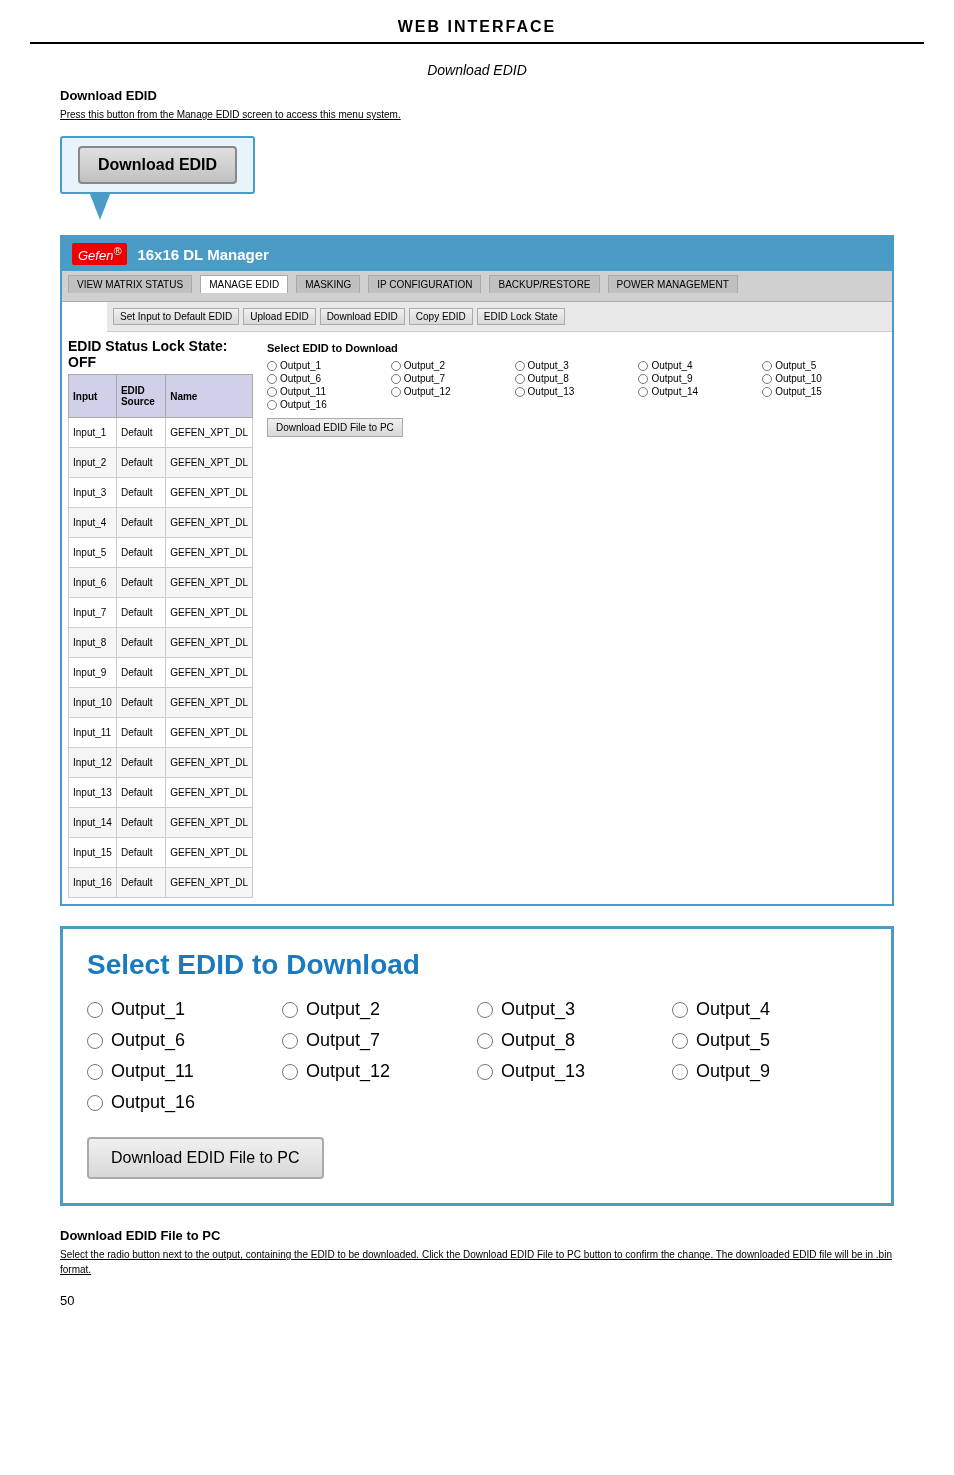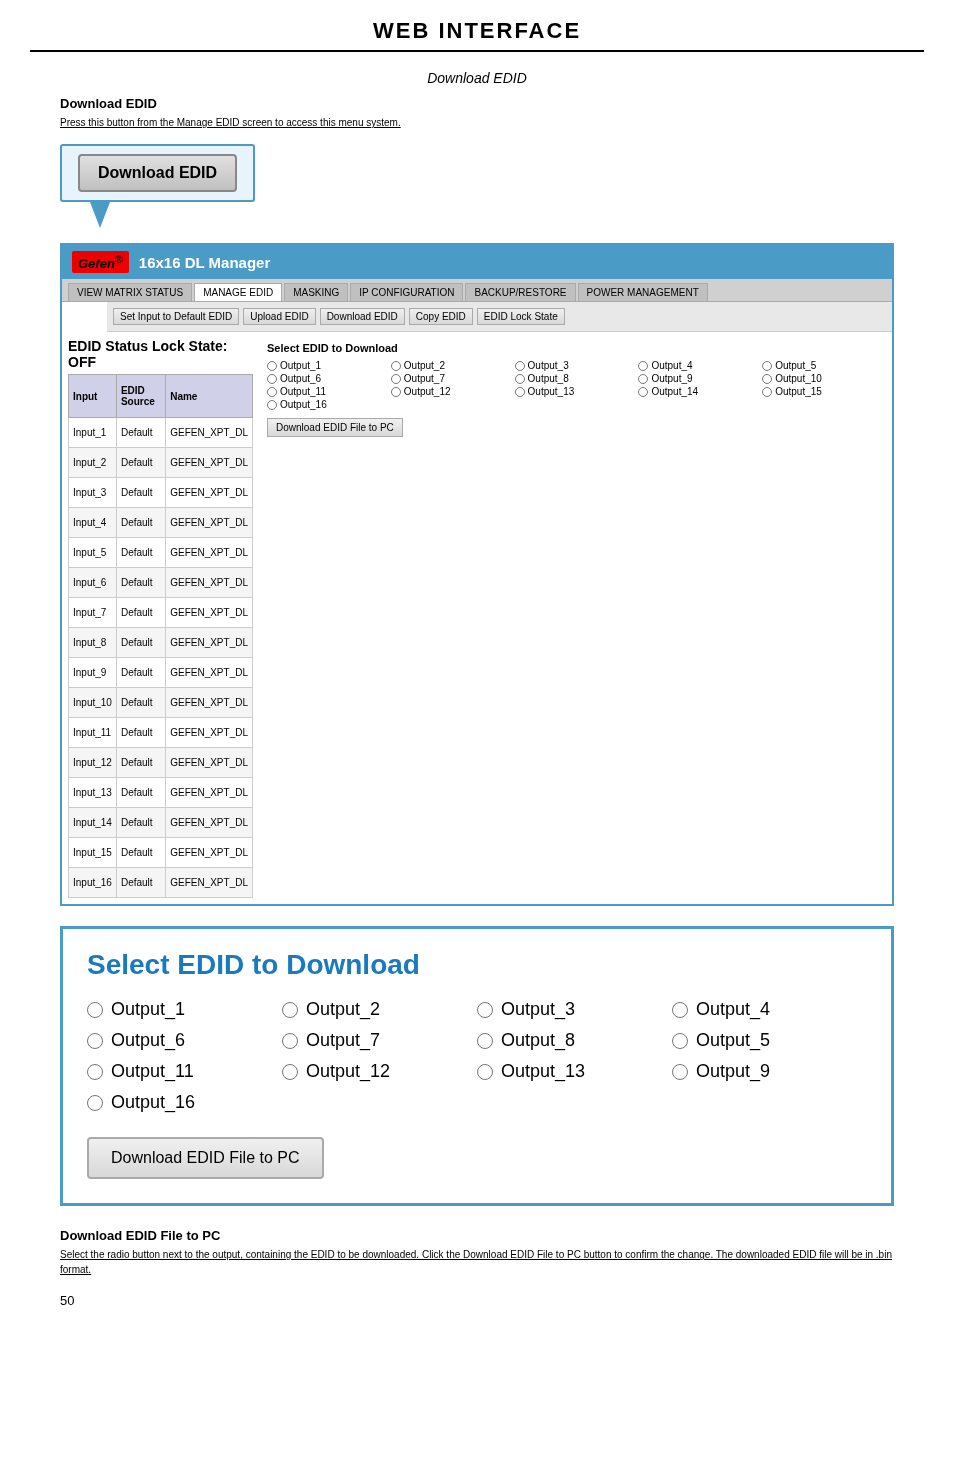--- a/index.html
+++ b/index.html
@@ -13,21 +13,21 @@
     }
 
     
     .page-header {
       text-align: center;
       padding: 18px 0 6px;
       border-bottom: 2px solid #000;
       margin: 0 30px;
     }
     .page-header h1 {
-      font-size: 22px;
+      font-size: 16px;
       font-weight: bold;
       letter-spacing: 2px;
     }
 
     .page-content {
       padding: 0 60px;
     }
 
     
     .section-title-italic {
@@ -83,39 +83,39 @@
     
     .panel-header {
       background: #4a9cc7;
       padding: 6px 10px;
       display: flex;
       align-items: center;
       gap: 10px;
     }
     .gefen-logo {
       background: #e00;
-      color: #000000;
-      font-weight: bold;
+      color: #ffffff;
+      font-weight: normal;
       font-size: 13px;
       padding: 2px 6px;
       border-radius: 2px;
       font-style: italic;
     }
     .panel-title {
       color: #fff;
       font-size: 15px;
       font-weight: bold;
     }
 
     
     .nav-tabs {
       display: flex;
       background: #d0d0d0;
-      padding: 4px 6px 0;
-      gap: 2px;
+      padding: 4px 6px 8px;
+      gap: 8px;
       border-bottom: 1px solid #aaa;
     }
     .nav-tab {
       background: #c0c0c0;
       border: 1px solid #aaa;
       border-bottom: none;
       padding: 3px 8px;
       font-size: 10px;
       cursor: pointer;
       color: #000;

